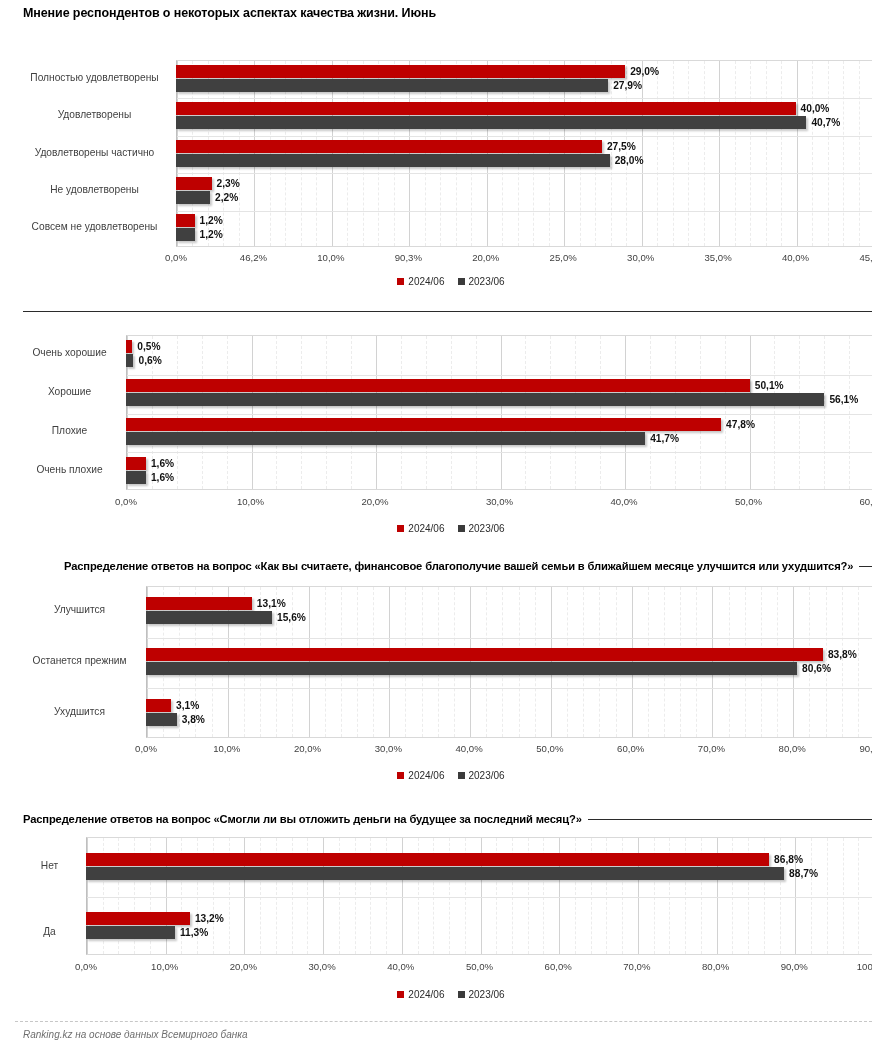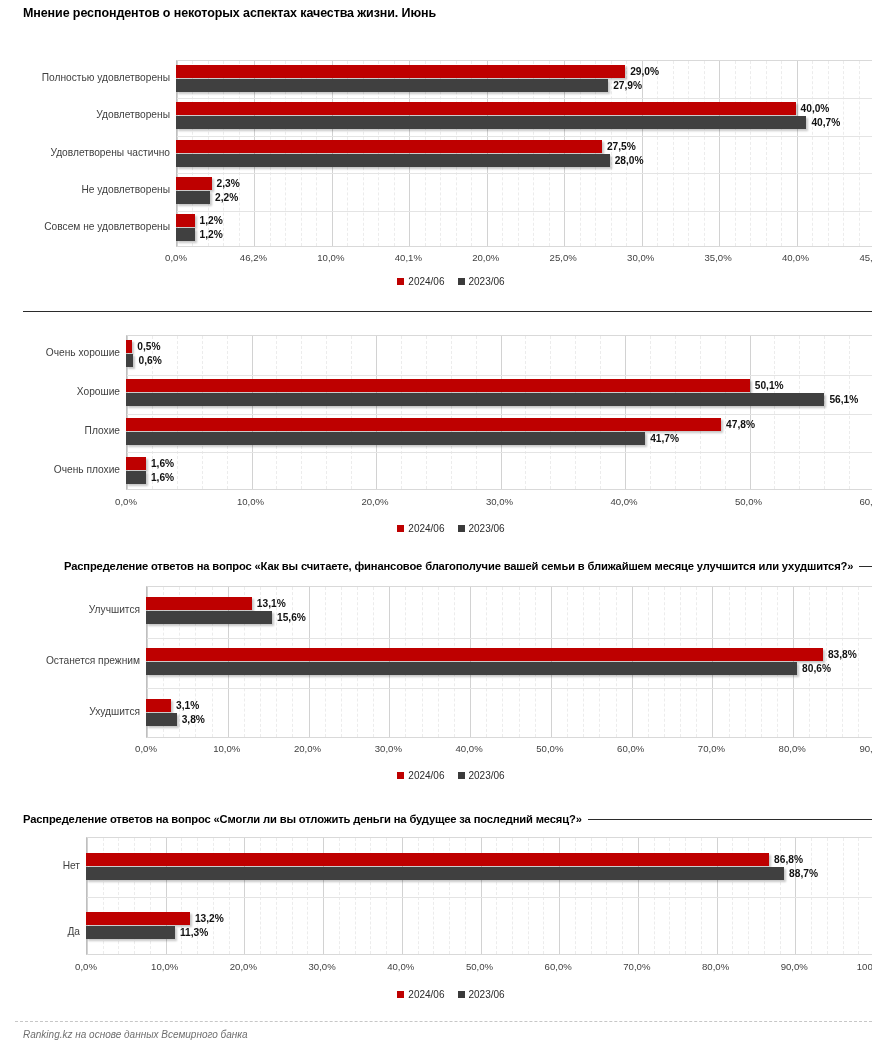--- a/index.html
+++ b/index.html
@@ -42,21 +42,21 @@
     position:absolute;top:0;bottom:0;width:0;
     border-left:1px dashed #d9d9d9;
   }
   .gridline.solid{border-left:1px solid #d9d9d9;}
   .rowsep{
     position:absolute;left:0;right:0;height:0;
     border-top:1px solid #e4e4e4;
   }
 
   .cat-label{
-    position:absolute;text-align:right;
+    position:absolute;text-align:center;
     font-size:10.2px;color:#3f3f3f;
     white-space:nowrap;line-height:1;
   }
 
   .bar{
     position:absolute;height:13px;
     box-shadow:2px 2px 2px rgba(0,0,0,0.22);
   }
   .bar.s2024{background:#BE0000;}
   .bar.s2023{background:#404040;}
@@ -172,21 +172,21 @@
       <div class="bar s2023" style="left: 161px; top: 140.9px; width: 34.0756px;"></div>
       <div class="bar-val" style="left: 200.076px; top: 142.9px;">2,2%</div>
       <div class="cat-label" style="left: 4px; width: 151px; top: 172.3px;">Совсем не удовлетворены</div>
       <div class="bar s2024" style="left: 161px; top: 164.3px; width: 18.5867px;"></div>
       <div class="bar-val" style="left: 184.587px; top: 166.3px;">1,2%</div>
       <div class="bar s2023" style="left: 161px; top: 178.3px; width: 18.5867px;"></div>
       <div class="bar-val" style="left: 184.587px; top: 180.3px;">1,2%</div>
       <div class="tick" style="left: 131px; width: 60px; top: 203px;">0,0%</div>
       <div class="tick" style="left: 208.444px; width: 60px; top: 203px;">46,2%</div>
       <div class="tick" style="left: 285.889px; width: 60px; top: 203px;">10,0%</div>
-      <div class="tick" style="left: 363.333px; width: 60px; top: 203px;">40,1%</div>
+      <div class="tick" style="left: 363.333px; width: 60px; top: 203px;">90,3%</div>
       <div class="tick" style="left: 440.778px; width: 60px; top: 203px;">20,0%</div>
       <div class="tick" style="left: 518.222px; width: 60px; top: 203px;">25,0%</div>
       <div class="tick" style="left: 595.667px; width: 60px; top: 203px;">30,0%</div>
       <div class="tick" style="left: 673.111px; width: 60px; top: 203px;">35,0%</div>
       <div class="tick" style="left: 750.556px; width: 60px; top: 203px;">40,0%</div>
       <div class="tick" style="left: 828px; width: 60px; top: 203px;">45,0%</div>
       <div class="legend" style="left: 0px; width: 872px; top: 226px;">
         <span class="item">
           <span class="sw s2024"></span>
           <span>2024/06</span>

